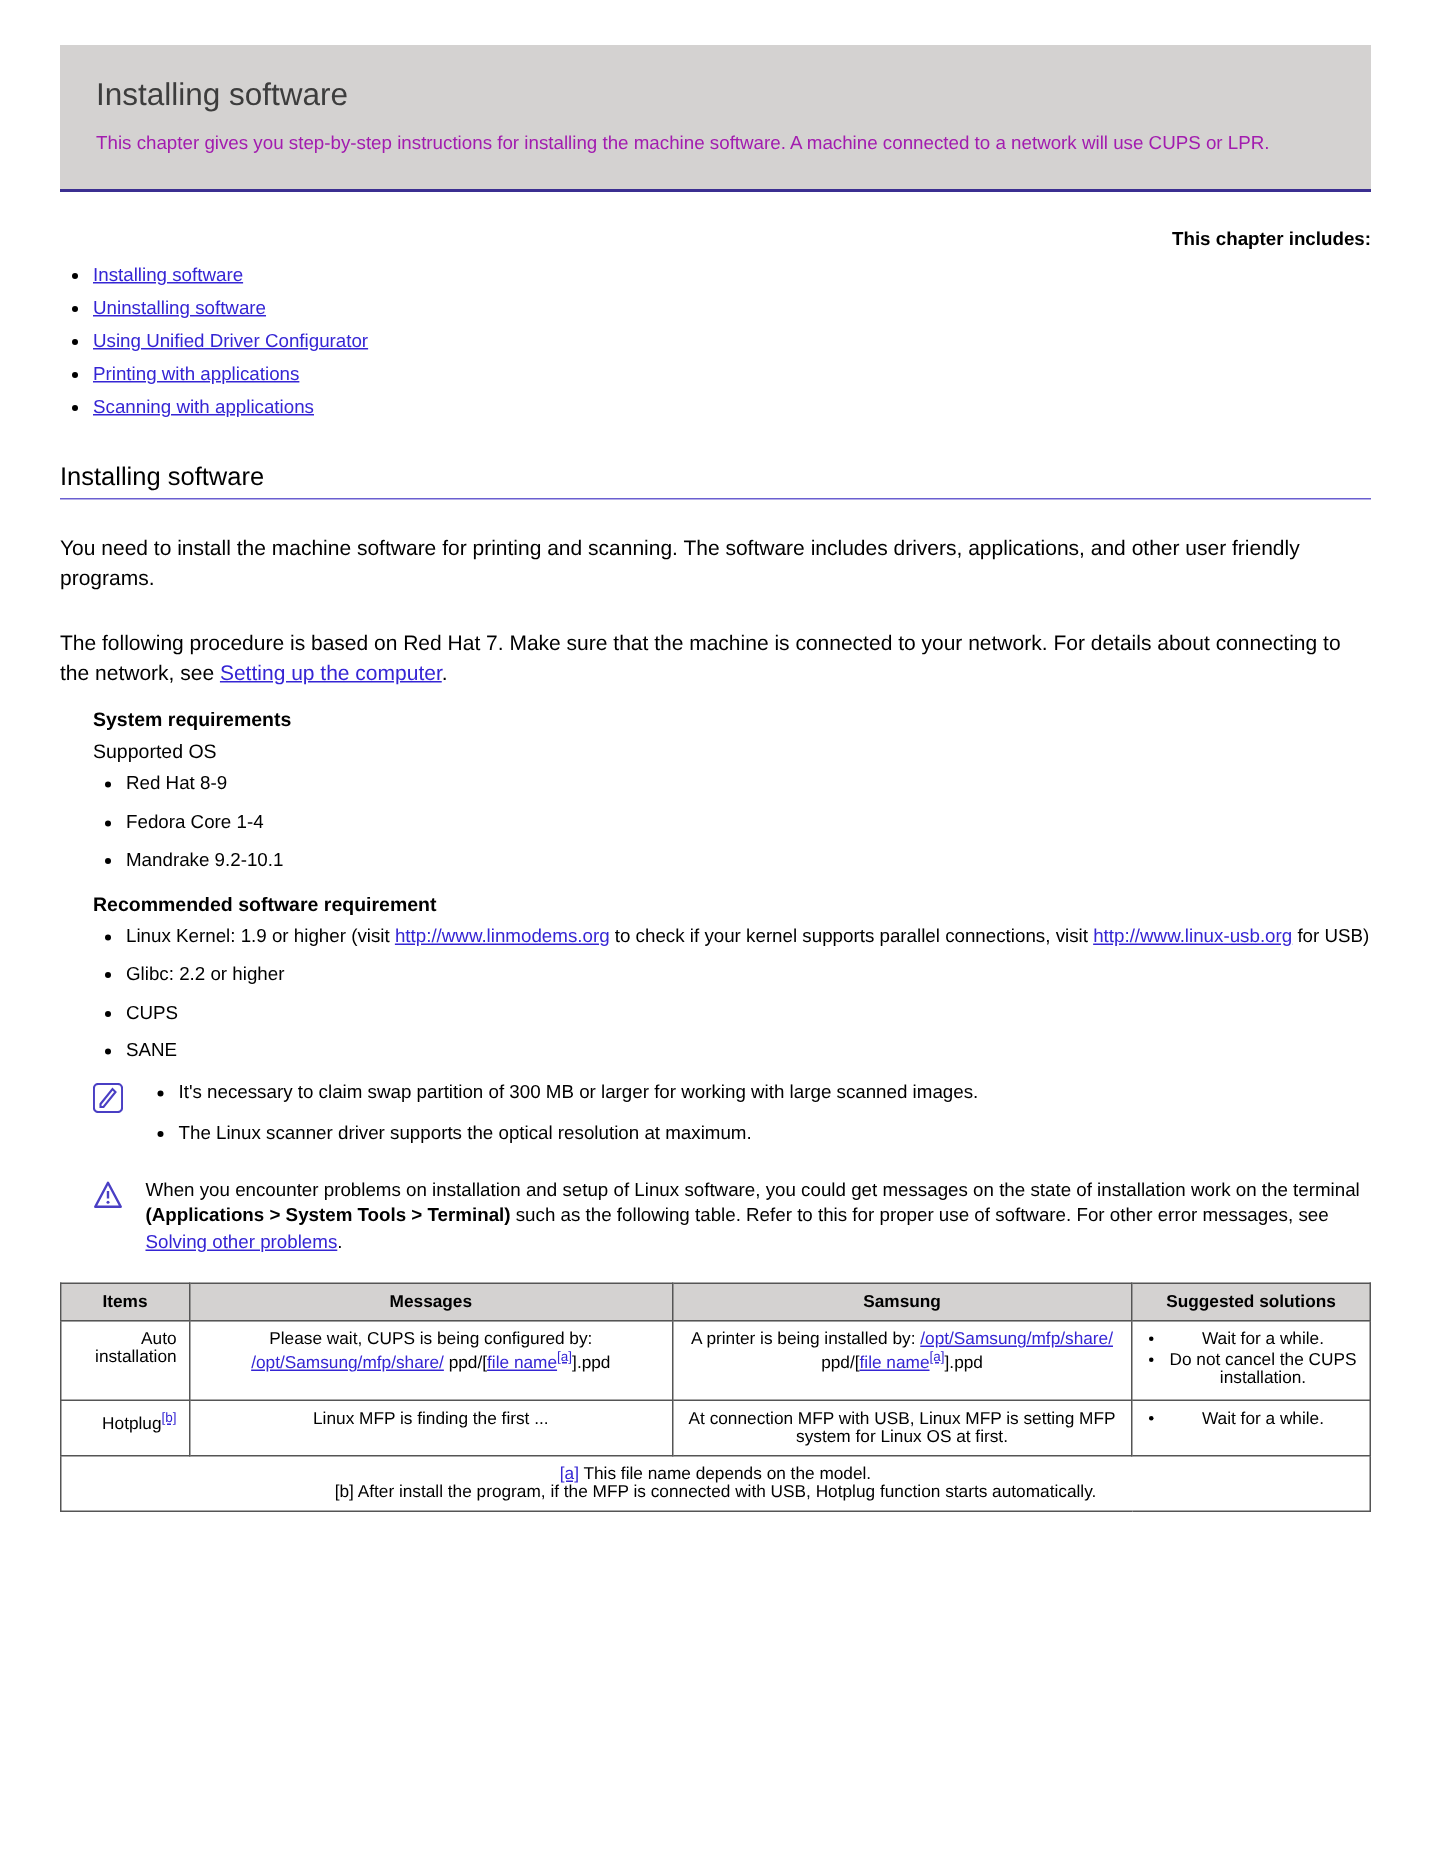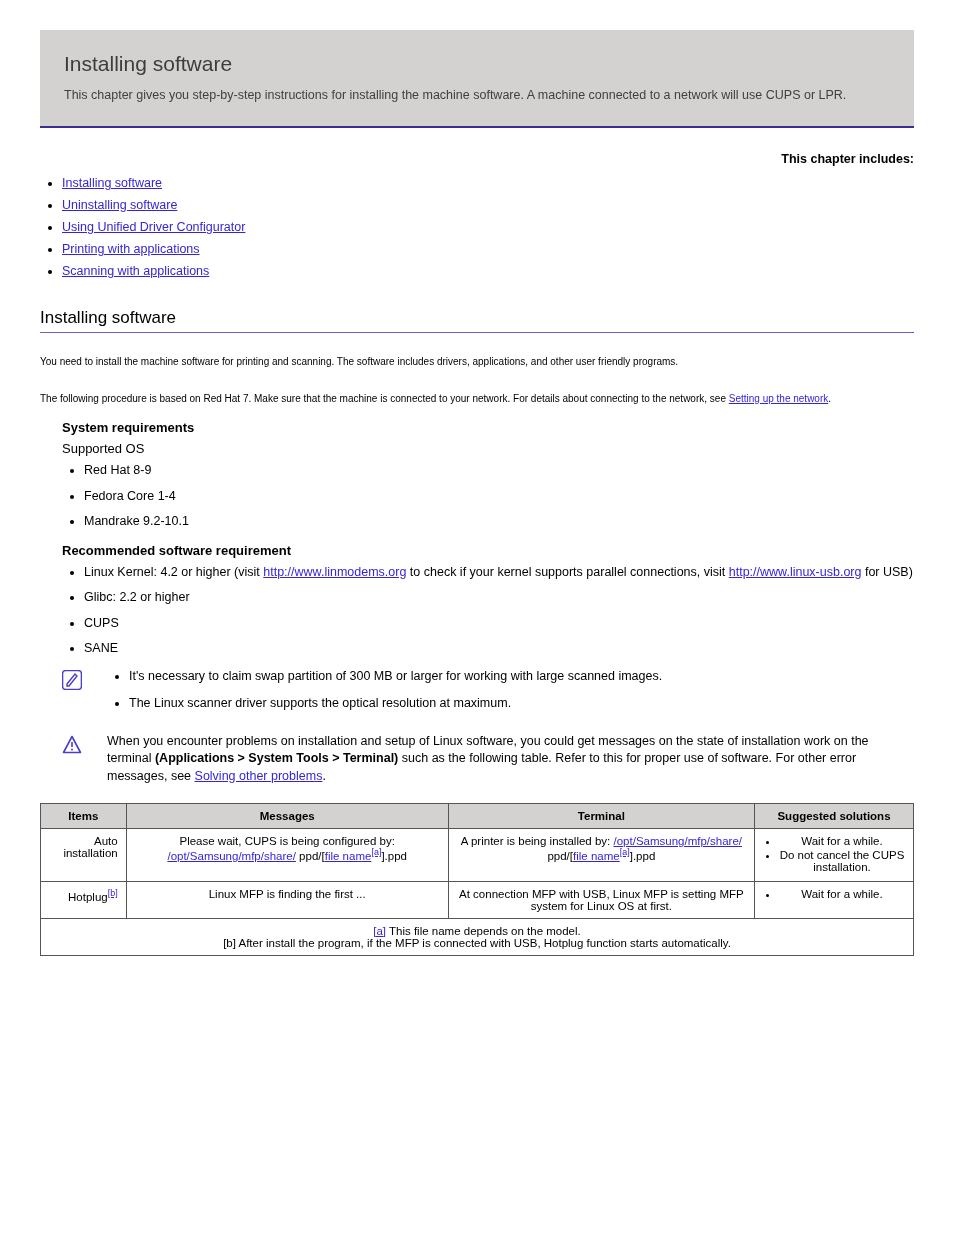--- a/index.html
+++ b/index.html
@@ -6,39 +6,39 @@
   body { font-family: Arial, Helvetica, sans-serif; color: #000; background: #fff; width: 954px; }
   .page { padding: 30px 40px 40px 40px; }
 
   .chapter-banner {
     background: #d4d2d1;
     padding: 22px 24px 24px 24px;
     border-bottom: 2px solid #3b2f91;
     margin-bottom: 24px;
   }
   .chapter-title { font-size: 21px; color: #3d3d3d; font-weight: normal; margin-bottom: 12px; }
-  .chapter-intro { font-size: 12.5px; color: #404040; }
+  .chapter-intro { font-size: 12.5px; color: #a21caf; }
 
   .toc-label { font-size: 12.5px; font-weight: bold; margin-bottom: 10px; text-align: right; }
   ul.toc { list-style: disc; padding-left: 22px; margin-bottom: 30px; }
   ul.toc li { font-size: 12.5px; margin-bottom: 8px; }
   a.link { color: #3525d4; text-decoration: underline; }
 
   .section-h { font-size: 17px; color: #000; font-weight: normal; margin-bottom: 4px; }
   .section-rule { border: none; border-top: 1px solid #6a5fd0; margin-bottom: 10px; }
 
-  .section-body { font-size: 10px; line-height: 1.45; margin-bottom: 14px; margin-top: 22px; }
+  .section-body { font-size: 14px; line-height: 1.45; margin-bottom: 14px; margin-top: 22px; }
   .bold { font-weight: bold; }
 
   .inner-block { margin-left: 22px; }
   .inner-h { font-size: 13px; font-weight: bold; margin-bottom: 6px; margin-top: 6px; }
   ul.plain { list-style: disc; padding-left: 22px; }
   ul.plain li { font-size: 12.5px; margin-bottom: 8px; line-height: 1.4; }
 
-  .callout { display: flex; align-items: flex-start; gap: 25px; margin: 10px 0 10px 22px; }
+  .callout { display: flex; align-items: flex-start; gap: 15px; margin: 10px 0 10px 22px; }
   .callout .icon { flex: 0 0 20px; width: 20px; height: 20px; margin-top: 2px; }
   .callout ul { list-style: disc; padding-left: 22px; }
   .callout ul li { font-size: 12.5px; margin-bottom: 10px; line-height: 1.4; }
   .callout .text { font-size: 12.5px; line-height: 1.4; flex: 1; }
 
   table.env { width: 100%; border-collapse: collapse; margin: 18px 0 24px 0; font-size: 11.5px; }
   table.env th, table.env td { border: 1px solid #555; padding: 6px 8px; vertical-align: top; text-align: center; }
   table.env thead th { background: #d4d2d1; font-weight: bold; text-align: center; }
   table.env td.center { text-align: right; }
   .cell-list { list-style: disc; padding-left: 16px; }
@@ -65,37 +65,37 @@
     <li><a class="link" href="#">Using Unified Driver Configurator</a></li>
     <li><a class="link" href="#">Printing with applications</a></li>
     <li><a class="link" href="#">Scanning with applications</a></li>
   </ul>
 
   <div class="section-h">Installing software</div>
   <hr class="section-rule">
 
   <div class="section-body">You need to install the machine software for printing and scanning. The software includes drivers, applications, and other user friendly programs.</div>
   <div class="section-body">
-    <span>The following procedure is based on Red Hat 7. Make sure that the machine is connected to your network. For details about connecting to the network, see </span><a class="link" href="#">Setting up the network</a><span>.</span>
+    <span>The following procedure is based on Red Hat 7. Make sure that the machine is connected to your network. For details about connecting to the network, see </span><a class="link" href="#">Setting up the computer</a><span>.</span>
   </div>
 
   <div class="inner-block">
     <div class="inner-h">System requirements</div>
 
     <div class="inner-h" style="font-weight:normal;">Supported OS</div>
     <ul class="plain">
       <li>Red Hat 8-9</li>
       <li>Fedora Core 1-4</li>
       <li>Mandrake 9.2-10.1</li>
     </ul>
 
     <div class="inner-h" style="font-weight:bold; margin-top:12px;">Recommended software requirement</div>
     <ul class="plain">
       <li>
-        <span>Linux Kernel: 4.2 or higher (visit </span><a class="link" href="#">http://www.linmodems.org</a><span> to check if your kernel supports parallel connections, visit </span><a class="link" href="#">http://www.linux-usb.org</a><span> for USB)</span>
+        <span>Linux Kernel: 1.9 or higher (visit </span><a class="link" href="#">http://www.linmodems.org</a><span> to check if your kernel supports parallel connections, visit </span><a class="link" href="#">http://www.linux-usb.org</a><span> for USB)</span>
       </li>
       <li>Glibc: 2.2 or higher</li>
       <li>CUPS</li>
       <li>SANE</li>
     </ul>
   </div>
 
   <div class="callout">
     <span class="icon">
       <svg viewBox="0 0 20 20" width="20" height="20">
@@ -120,21 +120,21 @@
     <div class="text">
       <span>When you encounter problems on installation and setup of Linux software, you could get messages on the state of installation work on the terminal </span><span class="bold">(Applications &gt; System Tools &gt; Terminal)</span><span> such as the following table. Refer to this for proper use of software. For other error messages, see </span><a class="link" href="#">Solving other problems</a><span>.</span>
     </div>
   </div>
 
   <table class="env">
     <thead>
       <tr>
         <th>Items</th>
         <th>Messages</th>
-        <th>Terminal</th>
+        <th>Samsung</th>
         <th>Suggested solutions</th>
       </tr>
     </thead>
     <tbody>
       <tr>
         <td class="center">Auto installation</td>
         <td>
           <span>Please wait, CUPS is being configured by: </span><a class="link" href="#">/opt/Samsung/mfp/share/</a><span> ppd/</span><span>[</span><a class="link" href="#">file name</a><sup><a class="link" href="#">[a]</a></sup><span>].ppd</span>
         </td>
         <td>

